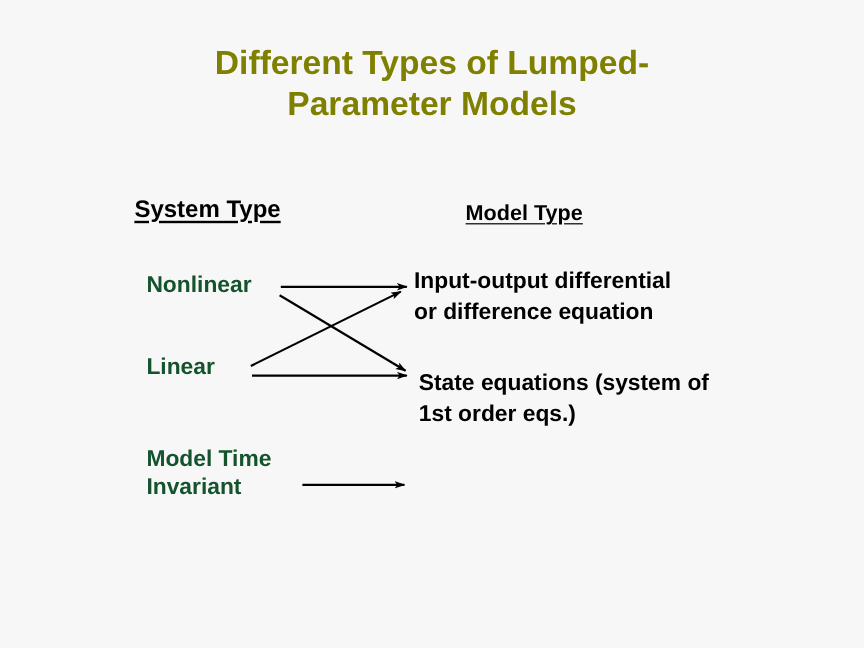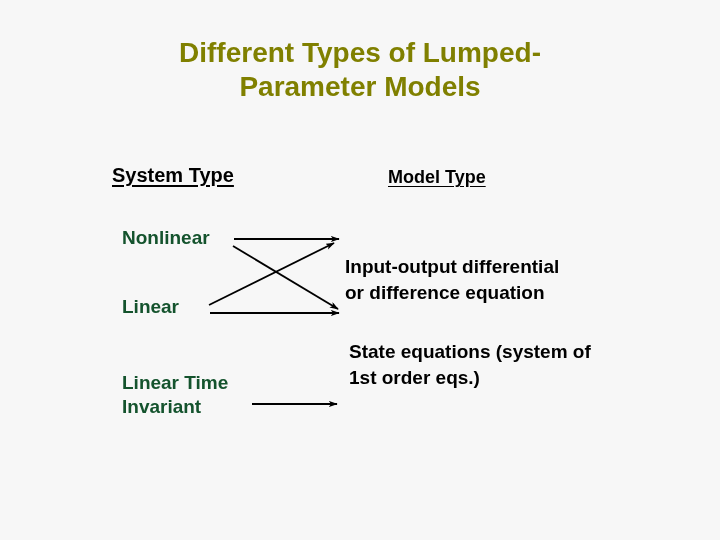--- a/index.html
+++ b/index.html
@@ -60,21 +60,20 @@
     line-height: 24px;
     white-space: pre-line;
   }
   .model-label {
     position: absolute;
     font-size: 19px;
     font-weight: bold;
     color: #000000;
     line-height: 26px;
     white-space: pre-line;
-    margin-top: 32px;
   }
   #sys-nonlinear { left: 122px; top: 226px; }
   #sys-linear    { left: 122px; top: 295px; text-align: right; }
   #sys-lti       { left: 122px; top: 371px; }
 
   #model-io   { left: 345px; top: 222px; }
   #model-state{ left: 349px; top: 307px; }
   #model-tf   { left: 352px; top: 390px; }
 
   #arrow-layer {
@@ -91,21 +90,21 @@
 <div id="slide">
 
   <div class="title">Different Types of Lumped-
 Parameter Models</div>
 
   <div class="col-head" id="head-system">System Type</div>
   <div class="col-head" id="head-model">Model Type</div>
 
   <div class="sys-label" id="sys-nonlinear">Nonlinear</div>
   <div class="sys-label" id="sys-linear">Linear</div>
-  <div class="sys-label" id="sys-lti">Linear Time
+  <div class="sys-label" id="sys-lti">Model Time
 Invariant</div>
 
   <div class="model-label" id="model-io">Input-output differential
 or difference equation</div>
   <div class="model-label" id="model-state">State equations (system of
 1st order eqs.)</div>
 
   <svg id="arrow-layer" viewBox="0 0 720 540" width="720" height="540">
     <defs>
       <marker id="ah" markerWidth="9" markerHeight="9" refX="8.2" refY="3.1" orient="auto" markerUnits="userSpaceOnUse">

